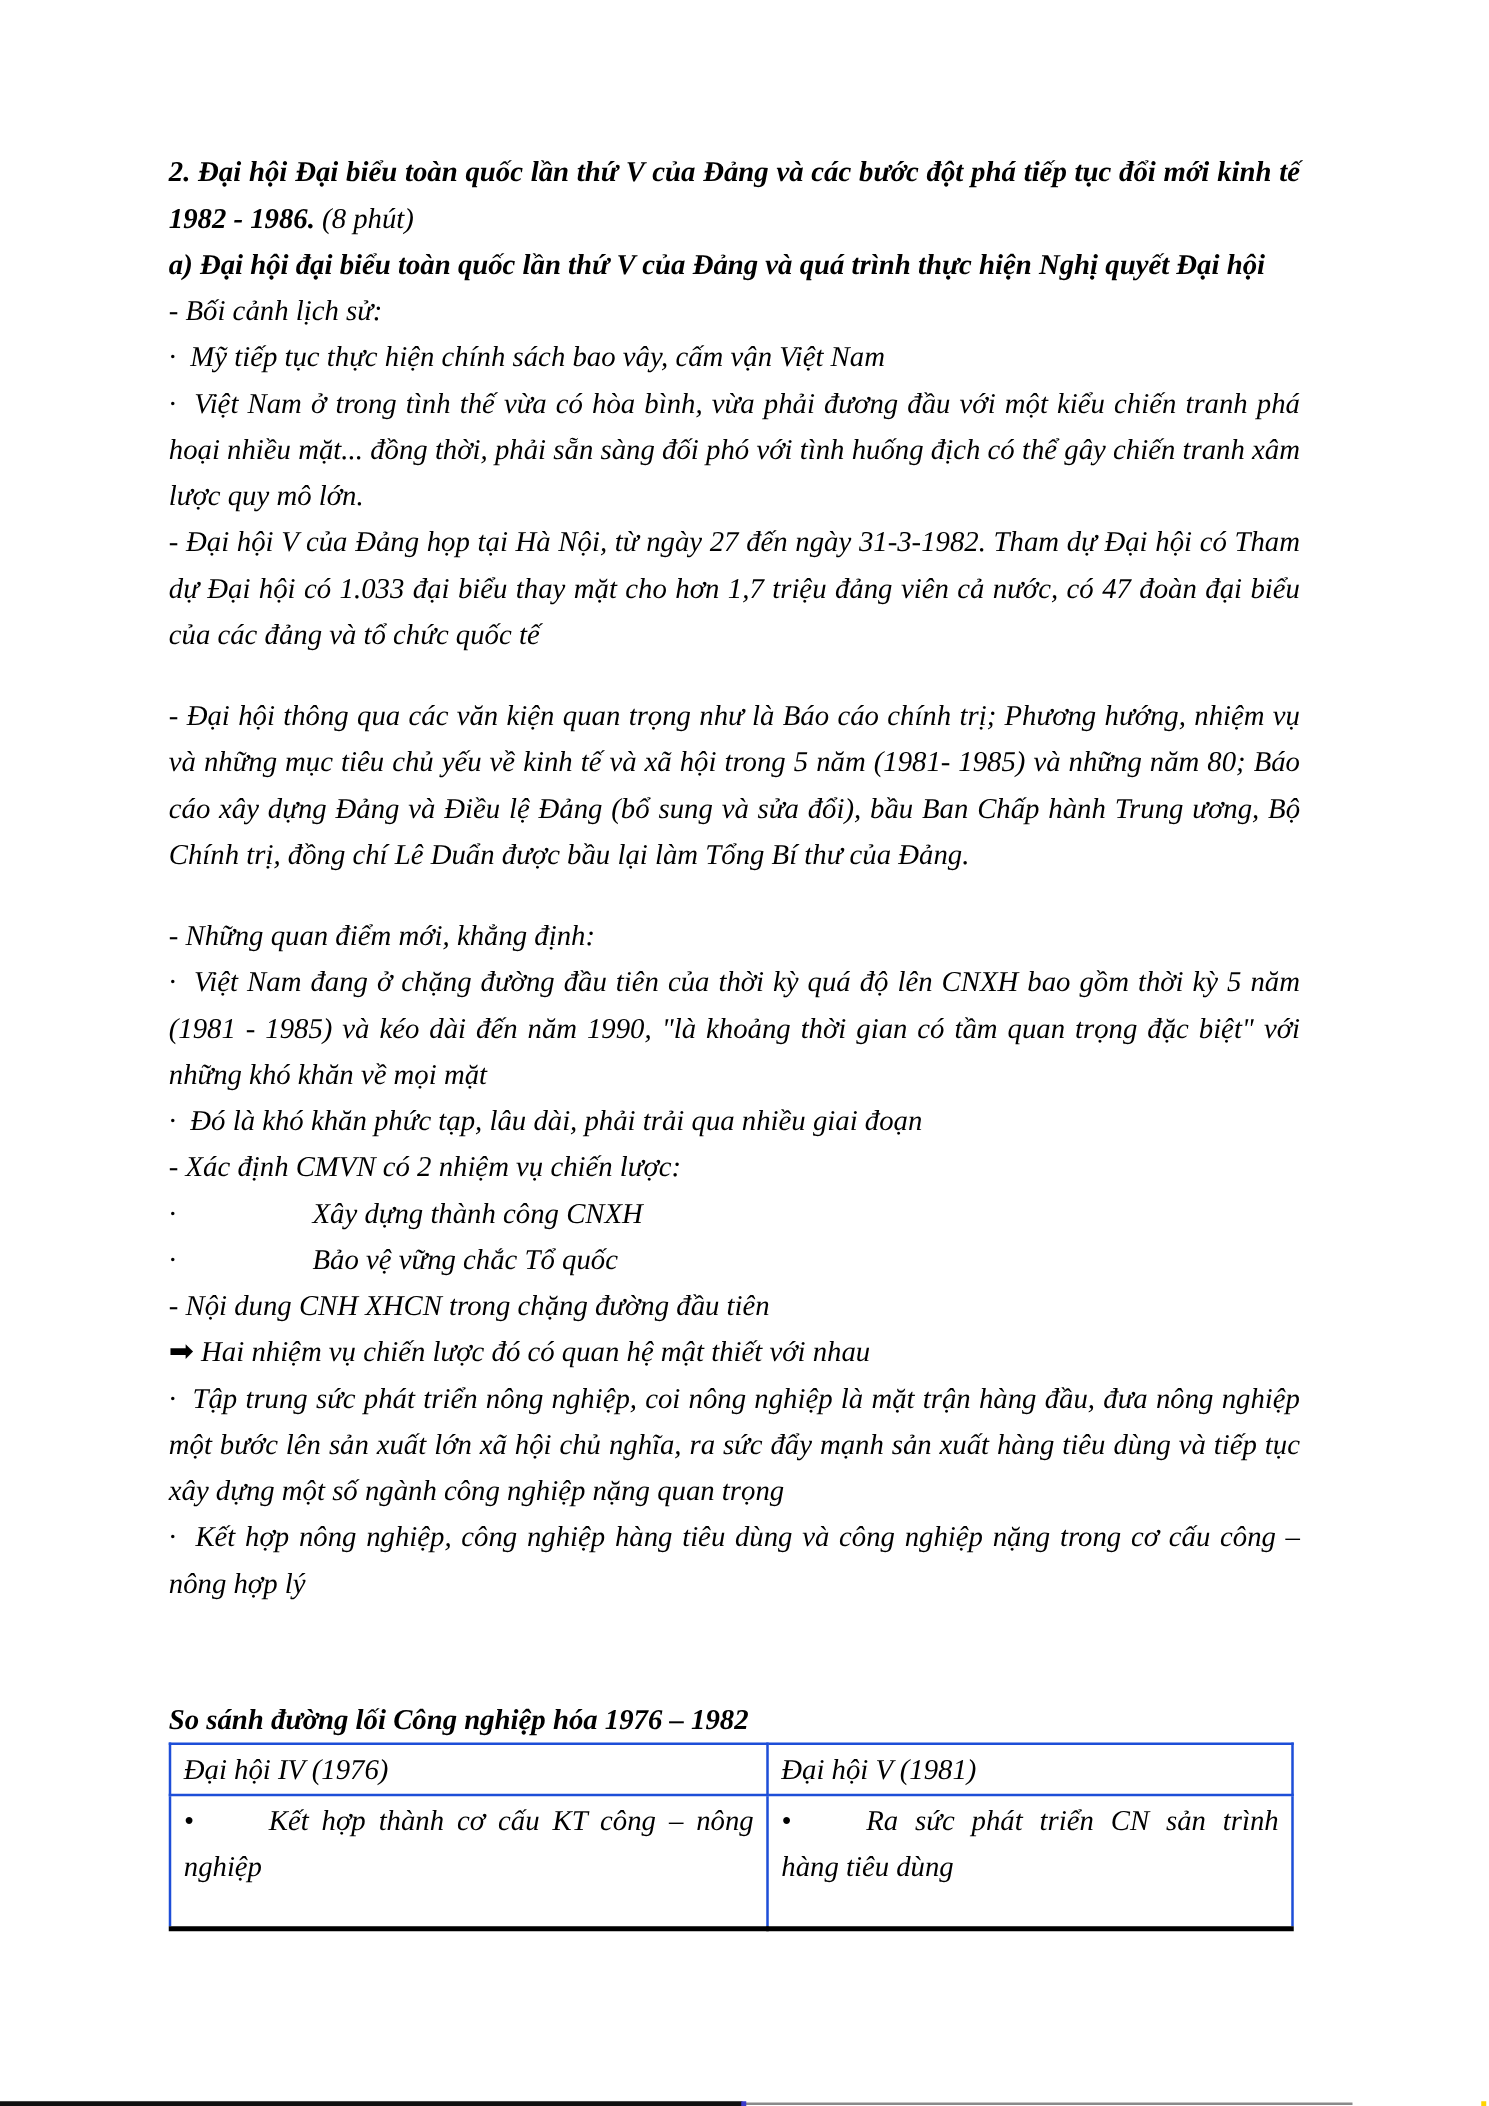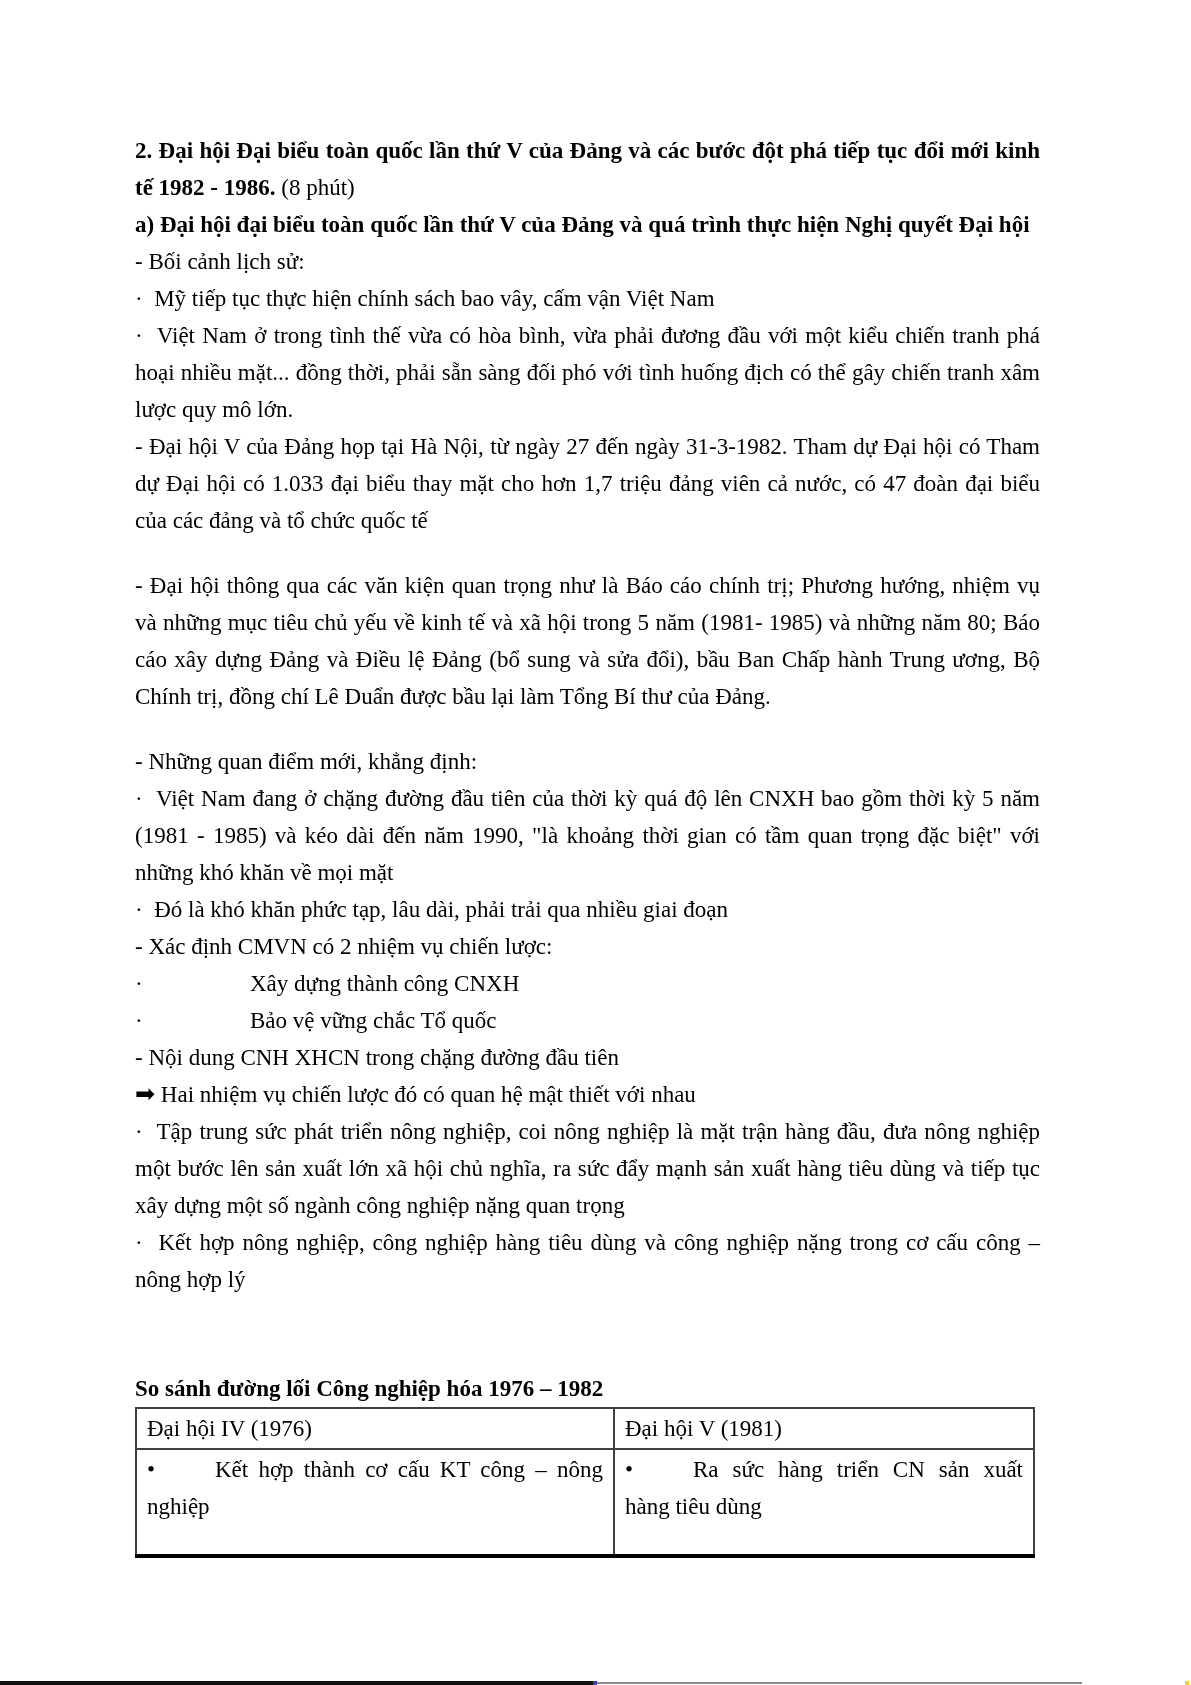--- a/index.html
+++ b/index.html
@@ -3,37 +3,37 @@
 <meta charset="utf-8">
 <style>
   html,body{margin:0;padding:0;}
   body{
     width:1191px;height:1685px;position:relative;
     background:#ffffff;color:#000000;
     font-family:"Liberation Serif","DejaVu Serif",serif;
     overflow:hidden;
   }
   .content{
-    position:absolute;left:135px;top:132px;width:905px;
+    position:absolute;left:135px;top:119px;width:905px;font-style:italic;
   }
   .para{
     margin:0;font-size:23px;line-height:37px;text-align:justify;
     text-justify:inter-word;
   }
   .b{font-weight:bold;}
   .blank{height:28px;}
   .gap2{height:72px;}
   .tab-marker{display:inline-block;width:115px;}
   .arrow-icon{font-family:"DejaVu Sans",sans-serif;font-size:24px;}
   .doc-table{
     border-collapse:collapse;width:900px;table-layout:fixed;
     border:2px solid #000;border-bottom:4px solid #000;
   }
   .doc-table td{
-    border:2px solid #404040;vertical-align:top;padding:1px 10px;
+    border:2px solid #1d4ed8;vertical-align:top;padding:1px 10px;
     font-size:23px;line-height:37px;
   }
   .doc-table .col-left{width:456px;}
   .doc-table tr.header-row td{height:37px;text-align:left;}
   .doc-table tr.data-row td{height:102px;text-align:justify;}
   .cell-marker{display:inline-block;width:68px;}
   .taskbar-edge{position:absolute;left:0;top:1681px;width:594px;height:4px;background:#111111;}
   .window-edge{position:absolute;left:594px;top:1682px;width:488px;height:2px;background:#8a8a8a;}
   .dot-blue{position:absolute;left:593px;top:1681px;width:4px;height:4px;background:#3a3acc;}
   .dot-yellow{position:absolute;left:1185px;top:1681px;width:4px;height:4px;background:#ffd400;}
@@ -77,21 +77,21 @@
   <p class="para b">So sánh đường lối Công nghiệp hóa 1976 – 1982</p>
 
   <table class="doc-table">
     <tbody>
       <tr class="header-row">
         <td class="col-left">Đại hội IV (1976)</td>
         <td>Đại hội V (1981)</td>
       </tr>
       <tr class="data-row">
         <td class="col-left"><span class="cell-marker">•</span><span>Kết hợp thành cơ cấu KT công – nông nghiệp</span></td>
-        <td><span class="cell-marker">•</span><span>Ra sức hàng triển CN sản xuất hàng tiêu dùng</span></td>
+        <td><span class="cell-marker">•</span><span>Ra sức phát triển CN sản trình hàng tiêu dùng</span></td>
       </tr>
     </tbody>
   </table>
 
 </div>
 
 <div class="taskbar-edge"></div>
 <div class="window-edge"></div>
 <div class="dot-blue"></div>
 <div class="dot-yellow"></div>

